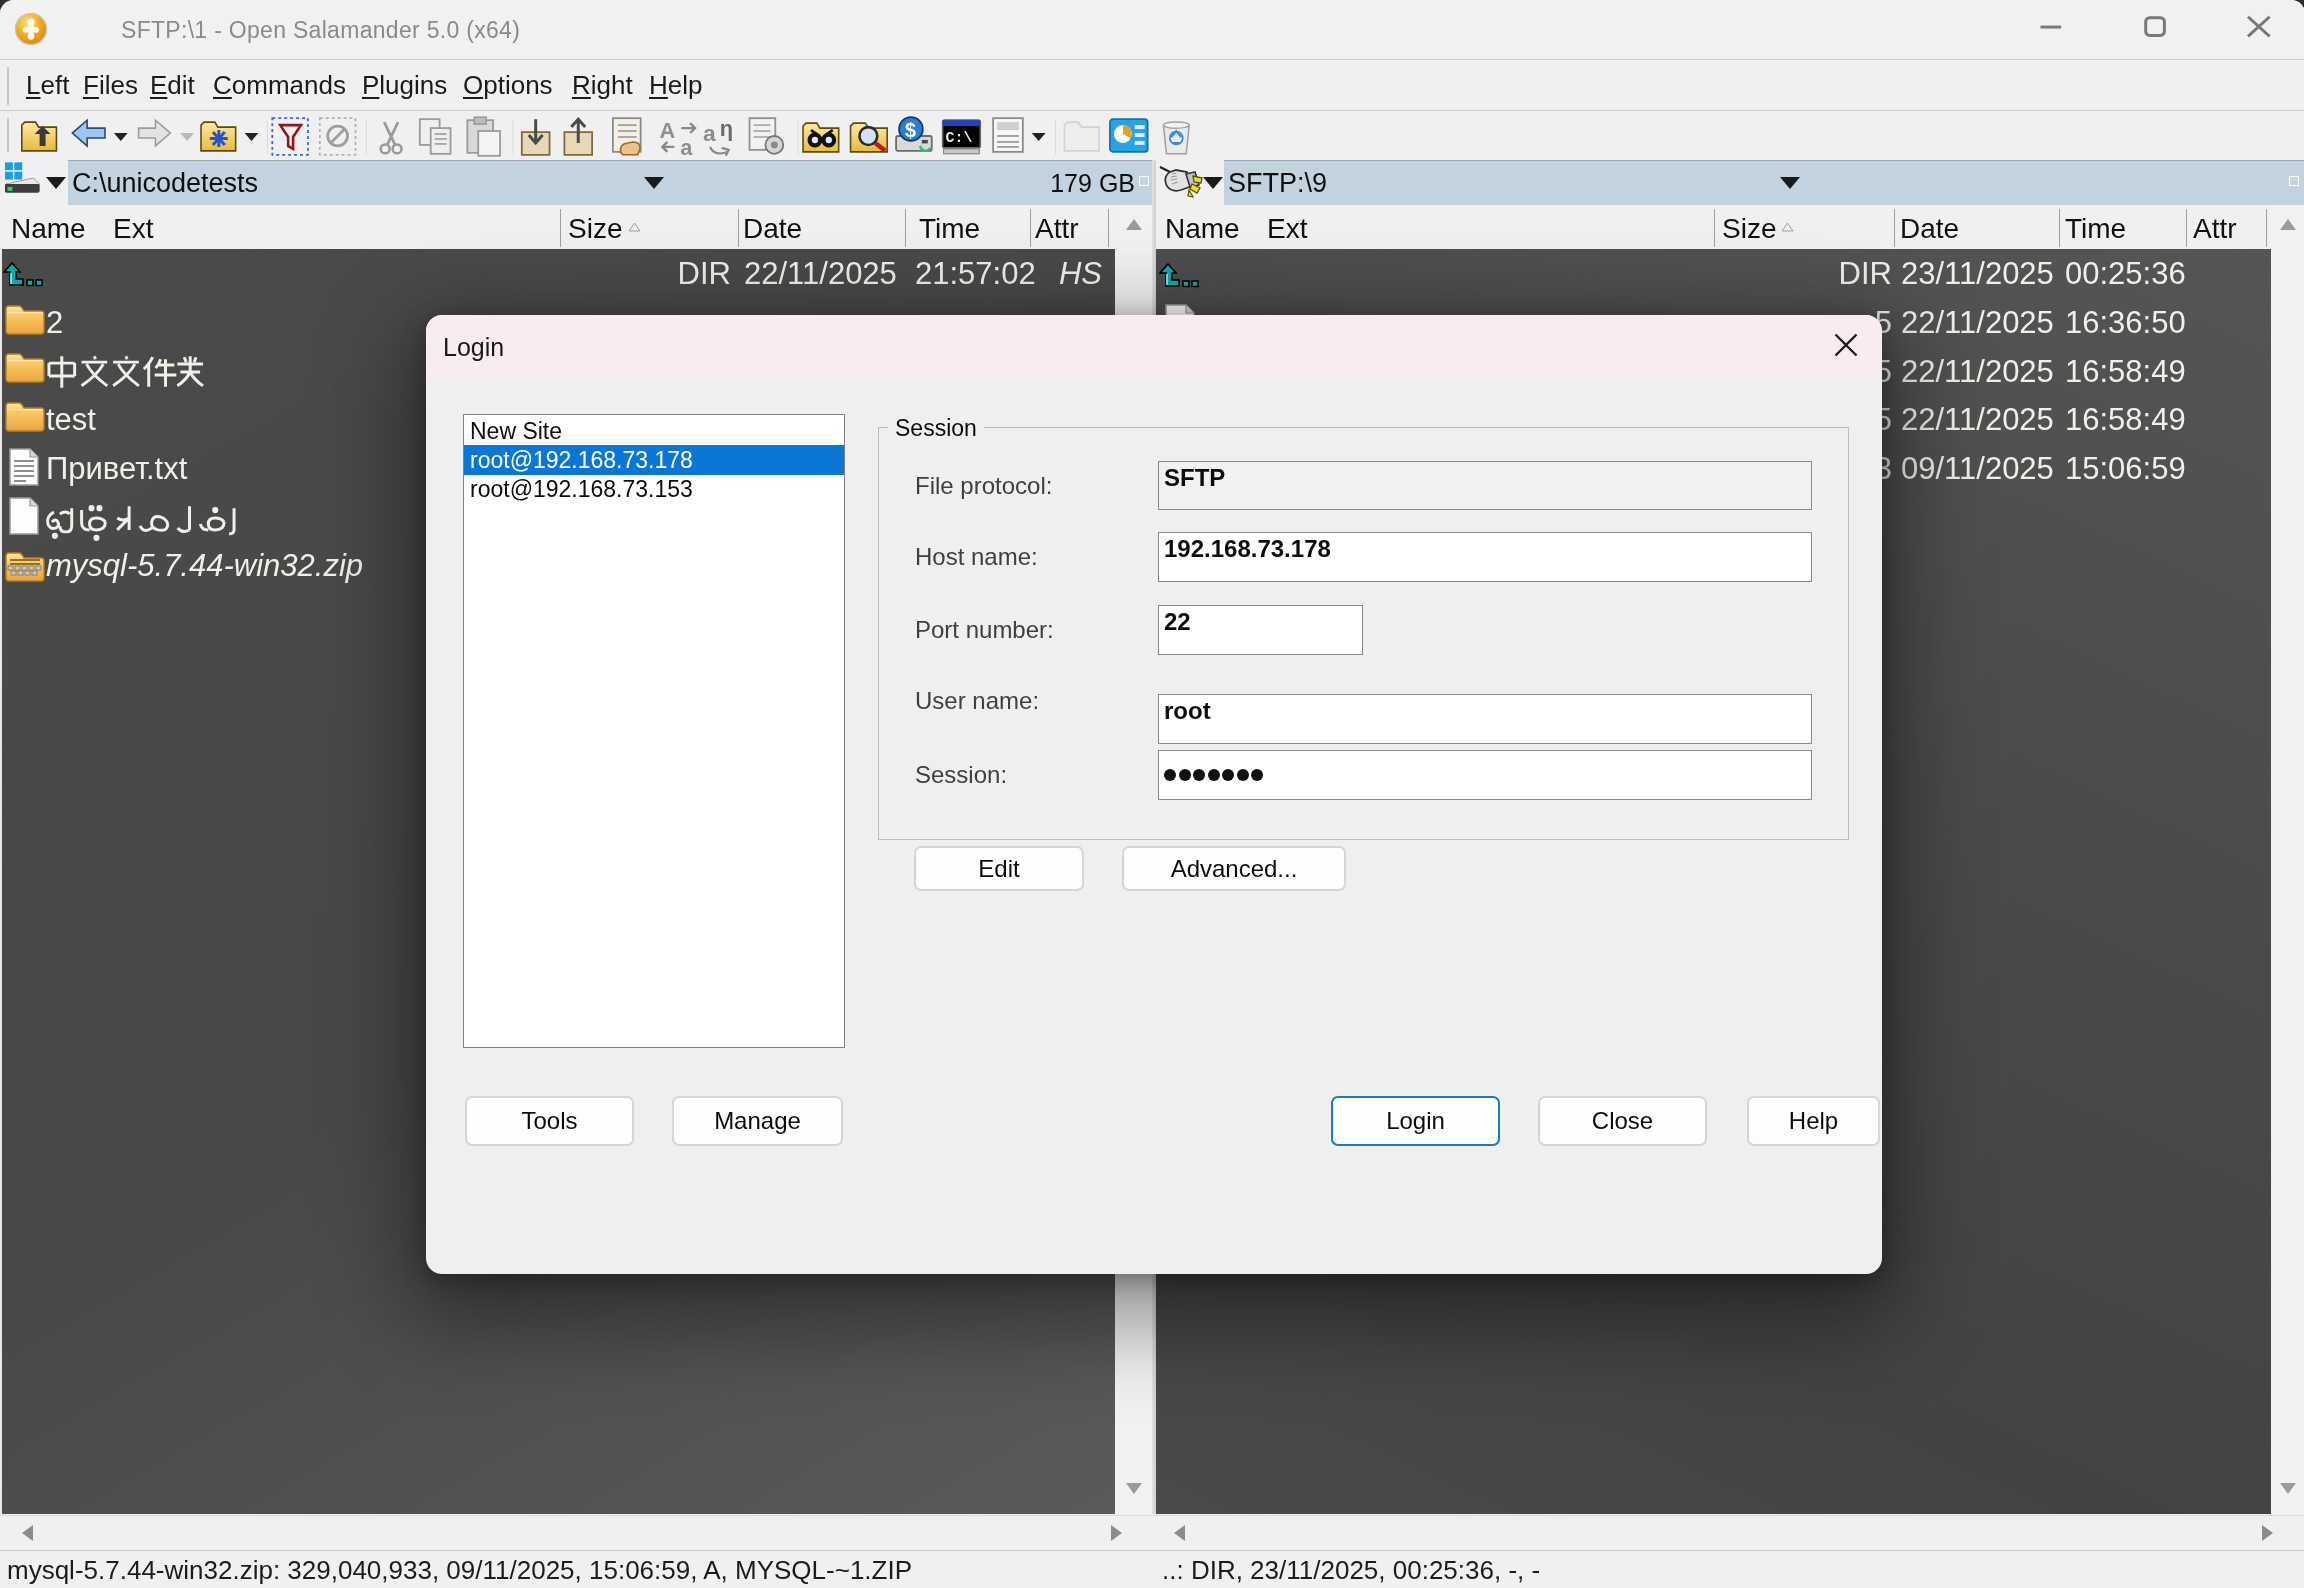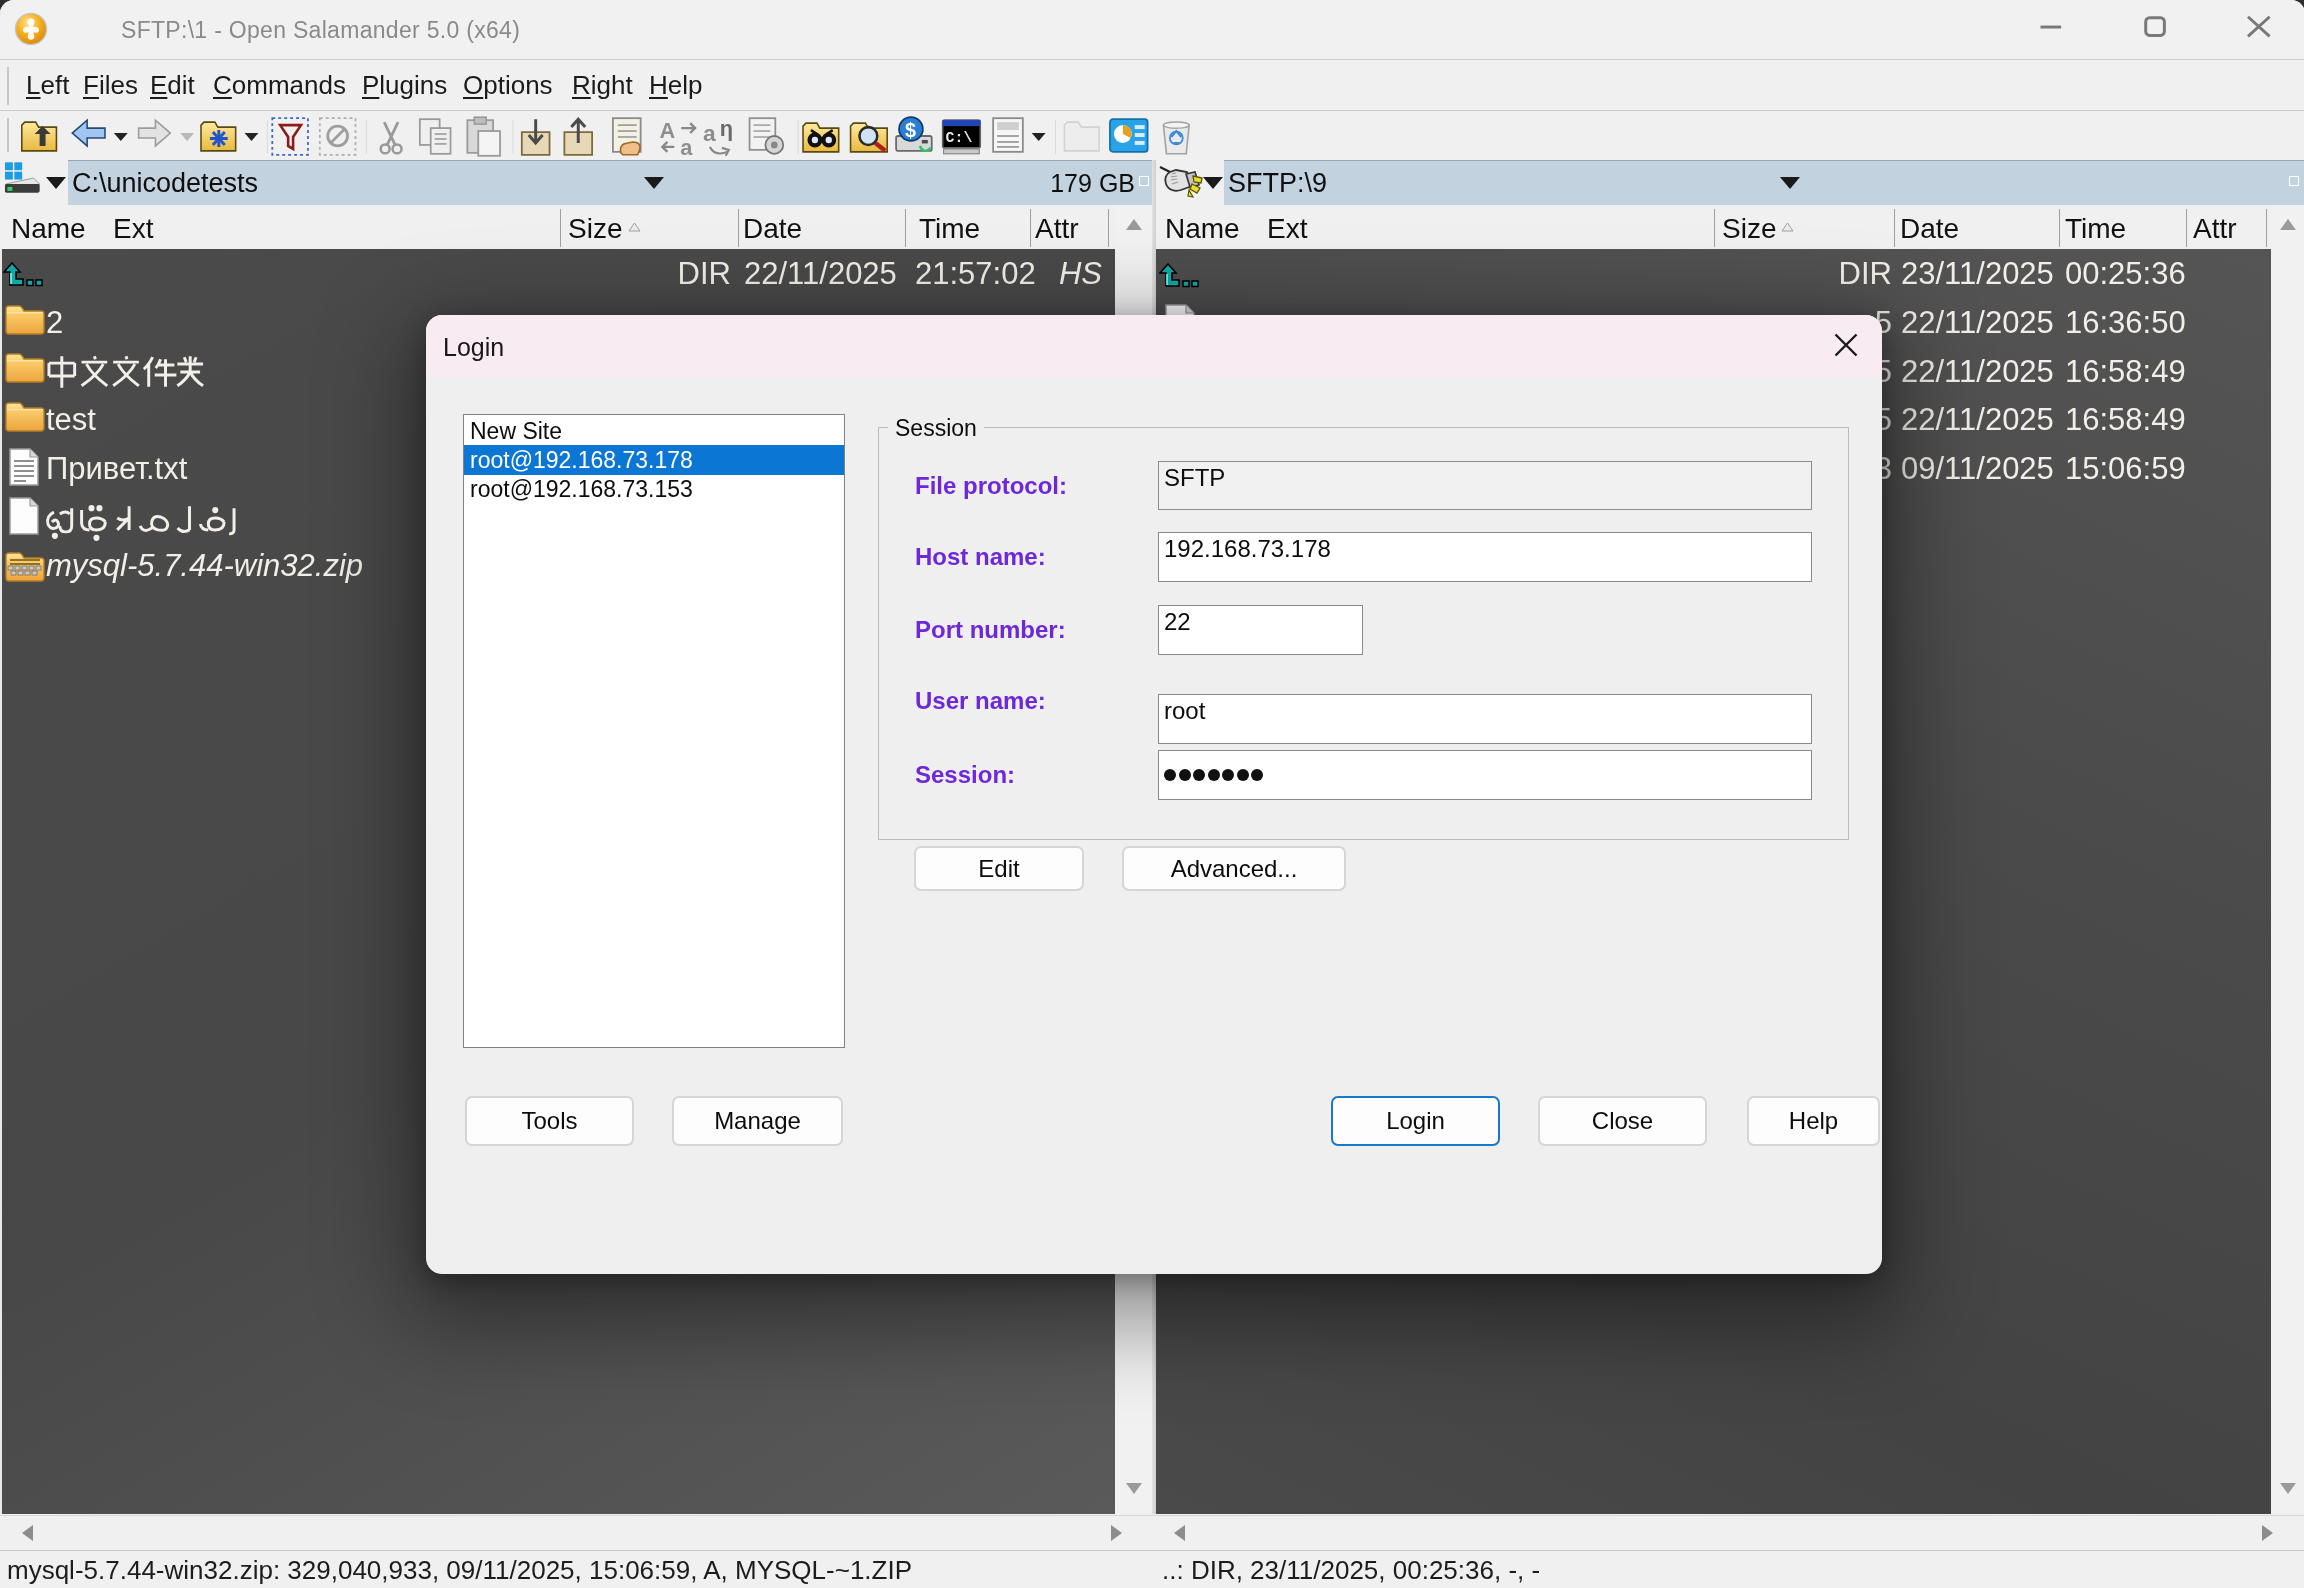--- a/index.html
+++ b/index.html
@@ -30,22 +30,22 @@
   #statusbar{left:0;top:1550px;width:2305px;height:39px;background:#f0f0f0;border-top:1px solid #c9c9c9;box-sizing:border-box;}
   .st{position:absolute;top:1550px;height:39px;line-height:40px;font-size:26px;color:#1c1c1c;white-space:pre;}
   #dlg{left:426px;top:315px;width:1456px;height:959px;background:#efefef;border-radius:16px;
        box-shadow:0 30px 89px 20px rgba(0,0,0,.40),0 6px 24px rgba(0,0,0,.30);}
   #dlgtitle{position:absolute;left:0;top:0;width:100%;height:63px;background:#f8ecf2;border-radius:16px 16px 0 0;}
   #dlgtitle span{position:absolute;left:17px;top:0;height:63px;line-height:65px;font-size:25px;color:#191919;}
   #listbox{position:absolute;left:37px;top:99px;width:382px;height:634px;background:#fff;border:1px solid #818181;box-sizing:border-box;}
   .li{position:absolute;left:0;width:100%;height:30px;line-height:31px;font-size:23px;color:#0c0c0c;padding-left:6px;box-sizing:border-box;white-space:pre;}
   #grp{position:absolute;left:452px;top:112px;width:971px;height:413px;border:1px solid #bcbcbc;box-sizing:border-box;}
   #grplabel{position:absolute;left:9px;top:-15px;background:#efefef;padding:0 7px;font-size:23px;line-height:30px;color:#0c0c0c;}
-  .flabel{position:absolute;font-size:24px;color:#6d28d9;height:50px;line-height:50px;font-weight:bold;}
-  .fbox{position:absolute;background:#fff;border:1px solid #8a8a8a;box-sizing:border-box;font-size:24px;color:#0c0c0c;padding-left:5px;height:50px;line-height:32px;}
+  .flabel{position:absolute;font-size:24px;color:#404040;height:50px;line-height:50px;}
+  .fbox{position:absolute;background:#fff;border:1px solid #8a8a8a;box-sizing:border-box;font-size:24px;color:#0c0c0c;padding-left:5px;height:50px;line-height:32px;font-weight:bold;}
   .btn{position:absolute;background:#fdfdfd;border:2px solid #d5d5d5;border-radius:7px;box-sizing:border-box;
        font-size:24px;color:#0c0c0c;text-align:center;height:50px;line-height:46px;}
   .dot{display:inline-block;width:12px;height:12px;border-radius:50%;background:#111;margin-right:2.5px;}
 </style></head>
 <body>
 <div id="win">
   <div class="abs" id="titlebar"></div>
   <div class="abs" id="titletext">SFTP:\1 - Open Salamander 5.0 (x64)</div>
   <svg class="abs" style="left:14px;top:12px" width="34" height="34" viewBox="0 0 36 36">
     <defs>

